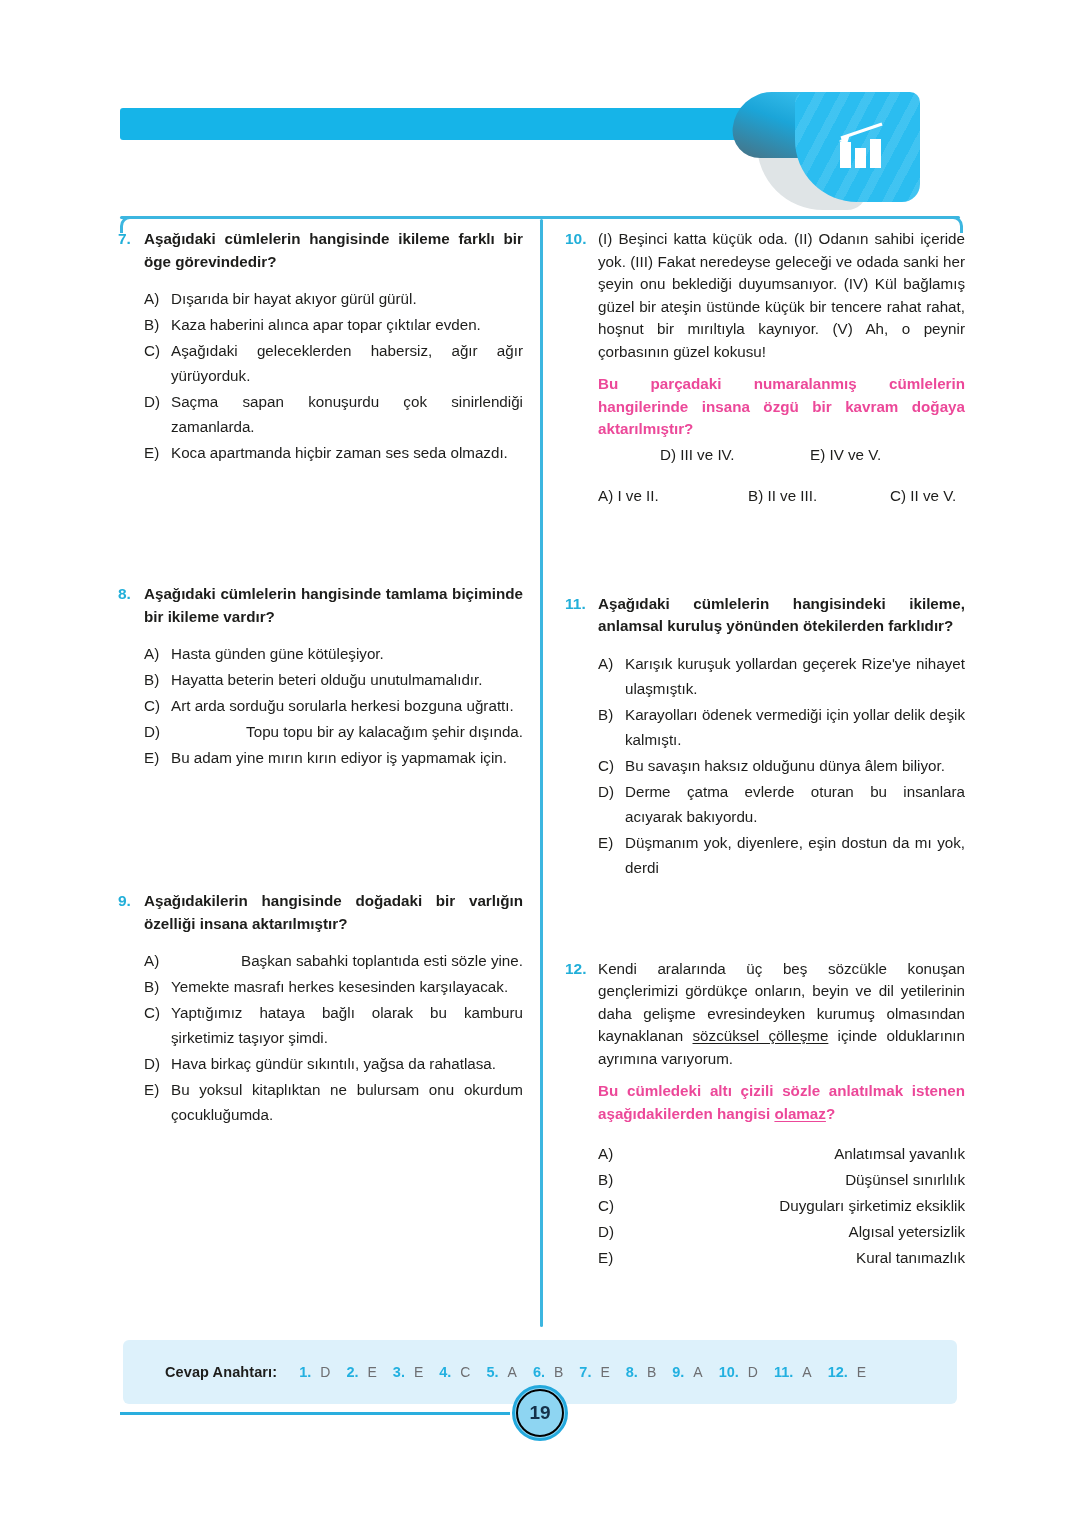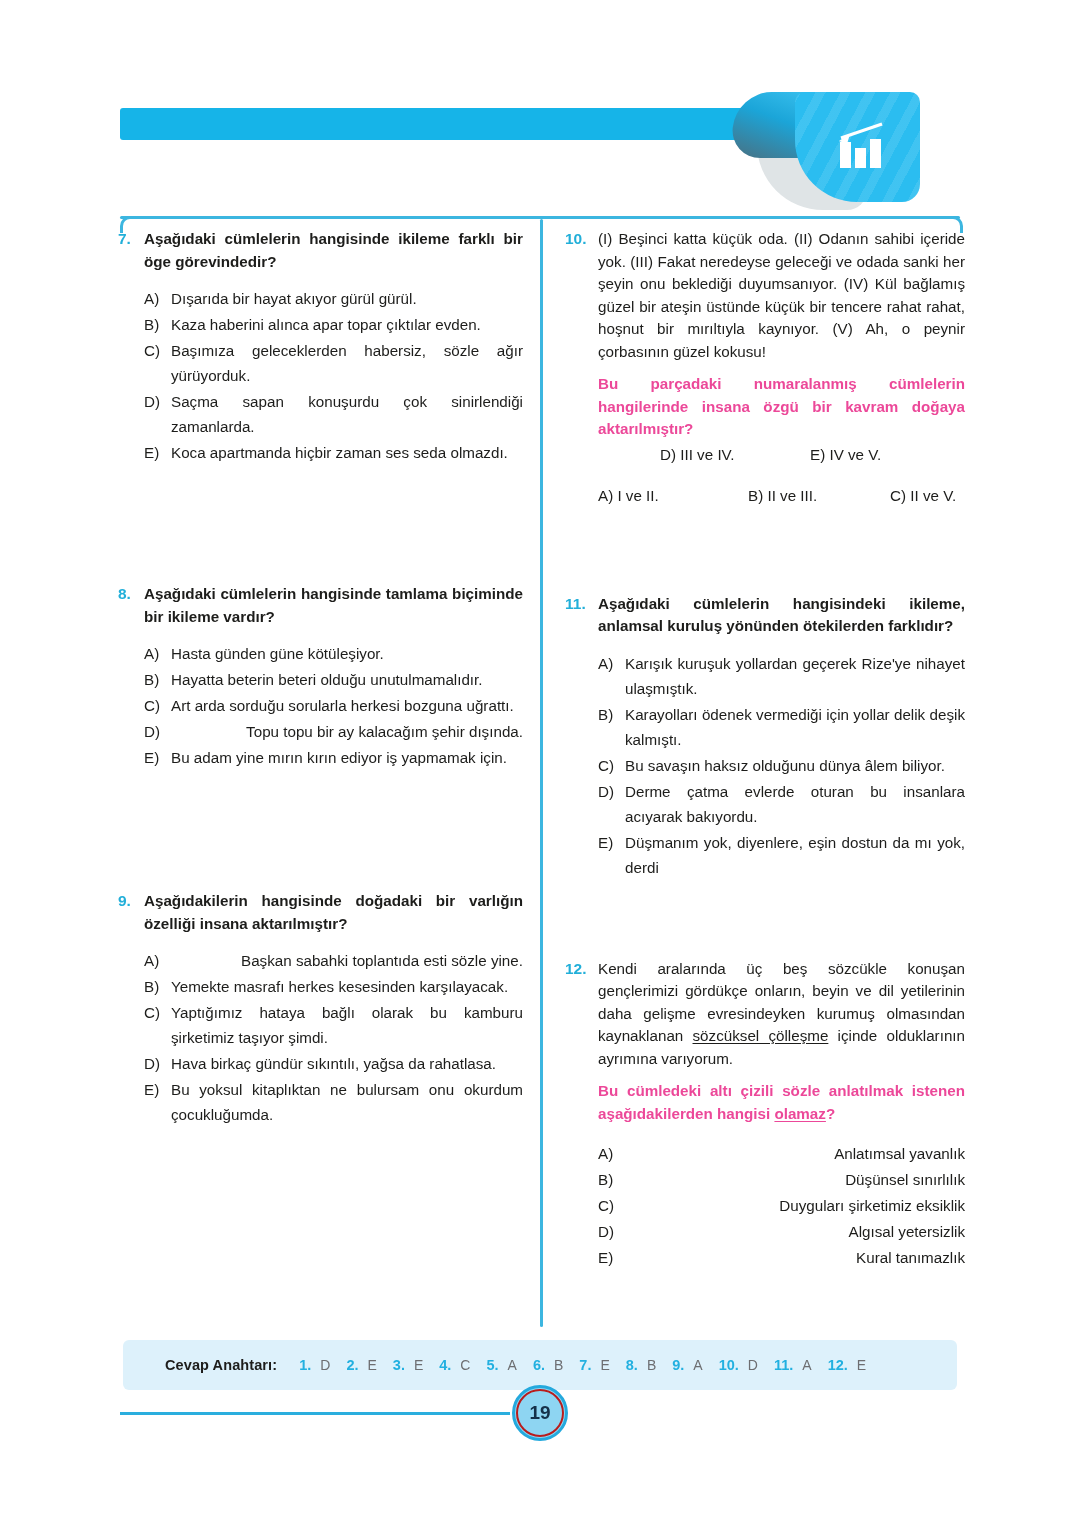--- a/index.html
+++ b/index.html
@@ -208,21 +208,21 @@
   .r2a { width: 150px; }
 
   u.underline { text-decoration: underline; text-underline-offset: 2px; }
 
   
   .answer-key {
     position: absolute;
     left: 123px;
     top: 1340px;
     width: 834px;
-    height: 50px;
+    height: 64px;
     background: #ddf1fb;
     border-radius: 6px;
     display: flex;
     align-items: center;
   }
   .ak-label {
     font-weight: bold;
     font-size: 14.5px;
     color: #1d1d1b;
     margin-left: 42px;
@@ -269,21 +269,21 @@
     border: 3px solid #24a9dd;
     box-sizing: border-box;
     display: flex;
     align-items: center;
     justify-content: center;
   }
   .page-badge-inner {
     width: 44px;
     height: 44px;
     border-radius: 50%;
-    border: 2px solid #b91c1c;
+    border: 2px solid #000000;
     display: flex;
     align-items: center;
     justify-content: center;
     font-size: 19px;
     font-weight: bold;
     color: #15314a;
   }
 </style>
 </head>
 <body>
@@ -320,21 +320,21 @@
         <div class="opt">
           <span class="opt-letter">A)</span>
           <span class="opt-text">Dışarıda bir hayat akıyor gürül gürül.</span>
         </div>
         <div class="opt">
           <span class="opt-letter">B)</span>
           <span class="opt-text">Kaza haberini alınca apar topar çıktılar evden.</span>
         </div>
         <div class="opt">
           <span class="opt-letter">C)</span>
-          <span class="opt-text">Başımıza geleceklerden habersiz, sözle ağır yürüyorduk.</span>
+          <span class="opt-text">Aşağıdaki geleceklerden habersiz, ağır ağır yürüyorduk.</span>
         </div>
         <div class="opt">
           <span class="opt-letter">D)</span>
           <span class="opt-text">Saçma sapan konuşurdu çok sinirlendiği zamanlarda.</span>
         </div>
         <div class="opt">
           <span class="opt-letter">E)</span>
           <span class="opt-text">Koca apartmanda hiçbir zaman ses seda olmazdı.</span>
         </div>
       </div>

